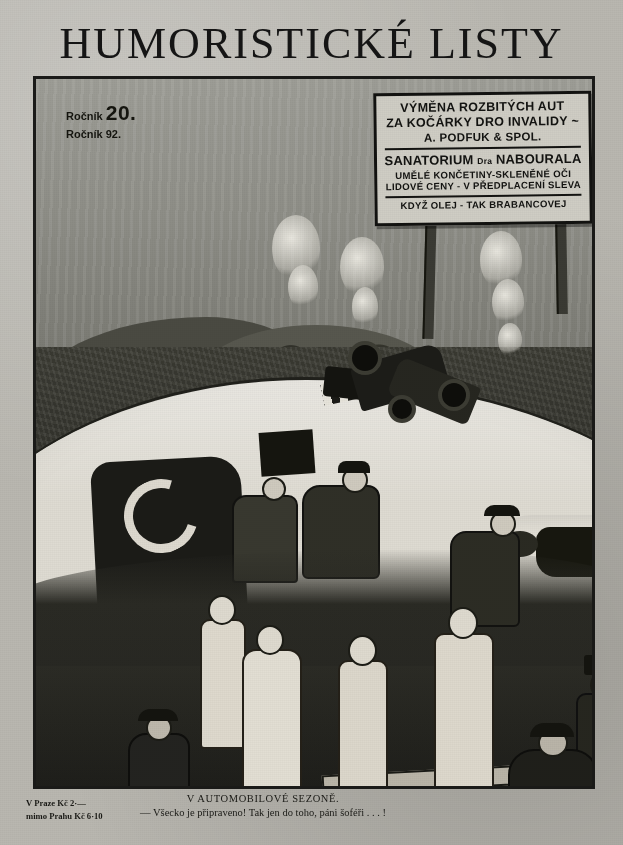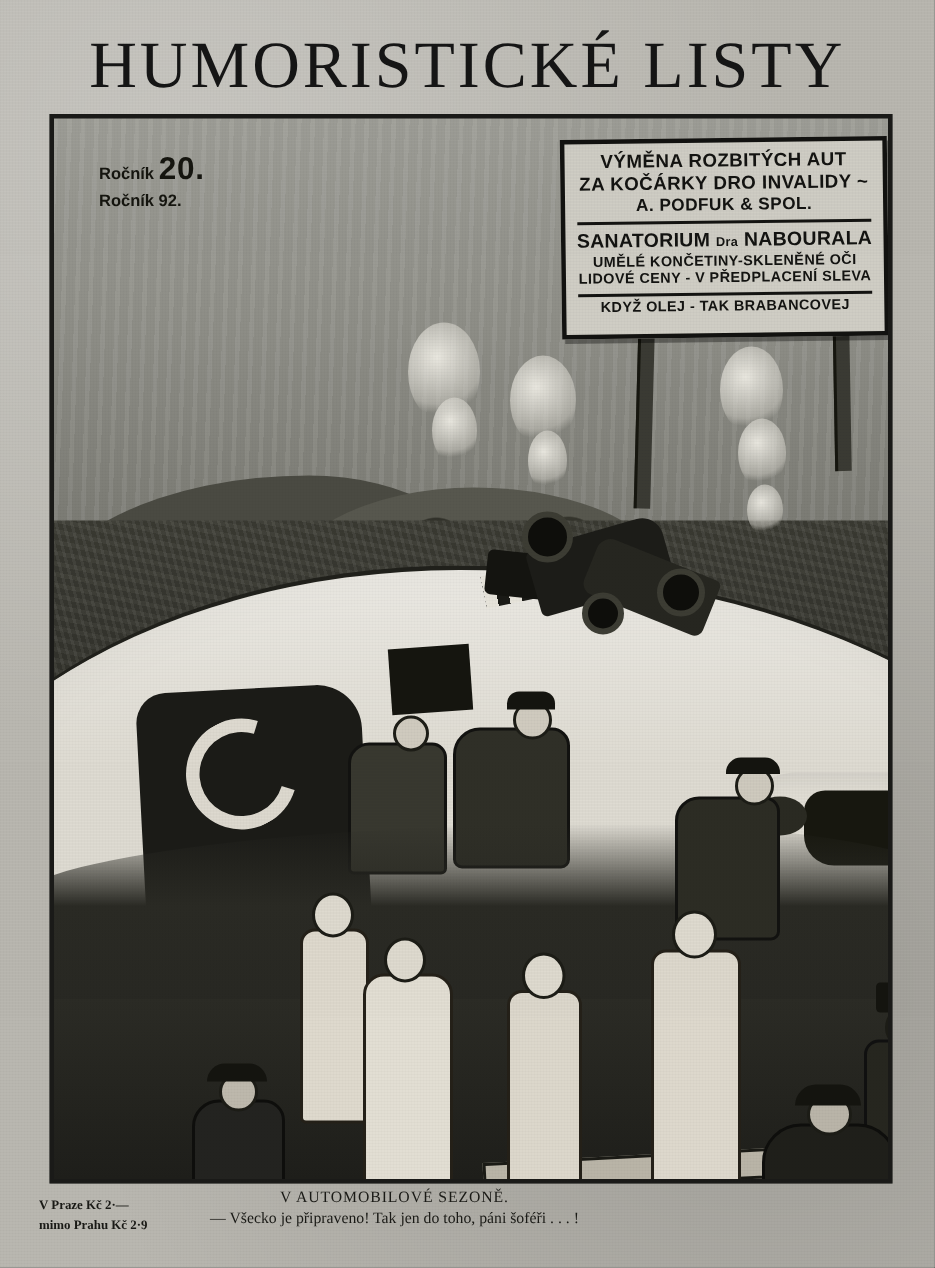--- a/index.html
+++ b/index.html
@@ -521,21 +521,21 @@
     <div class="fig f-left">
       <div class="body"></div>
       <div class="head"></div>
       <div class="hat"></div>
     </div>
 
   </div>
 
   <div class="price">
     <div>V Praze Kč 2·—</div>
-    <div>mimo Prahu Kč 2·9</div>
+    <div>mimo Prahu Kč 6·10</div>
   </div>
 
   <div class="caption">
     <div class="cap-title">V AUTOMOBILOVÉ SEZONĚ.</div>
     <div class="cap-sub">— Všecko je připraveno! Tak jen do toho, páni šoféři . . . !</div>
   </div>
 
   <div class="grain"></div>
 </div>
 

